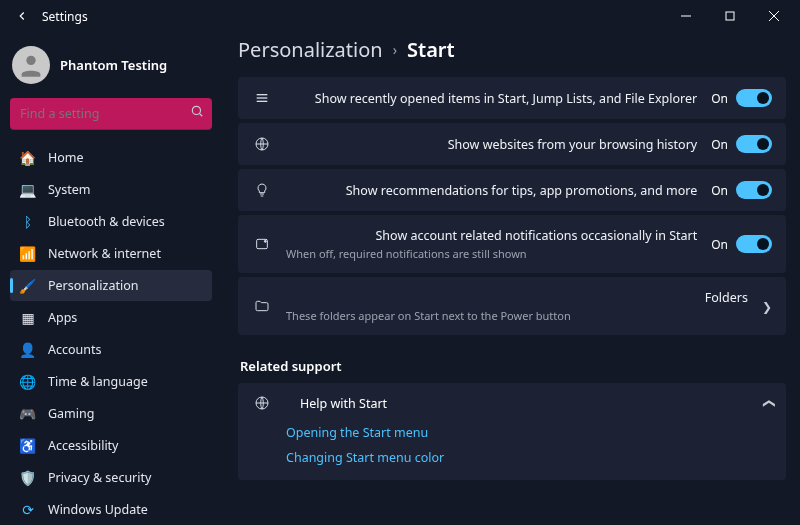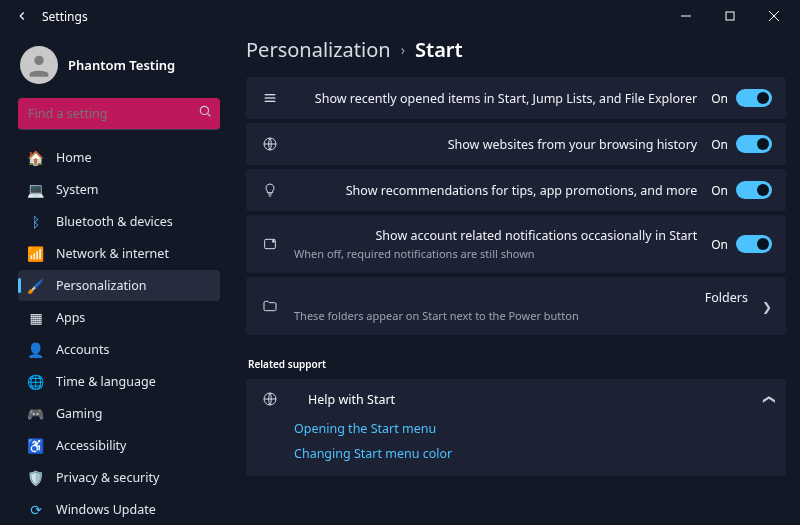--- a/index.html
+++ b/index.html
@@ -4,21 +4,21 @@
 <style>
 * { margin: 0; padding: 0; box-sizing: border-box; font-family: "Segoe UI", system-ui, sans-serif; }
 body { width: 800px; height: 525px; background: #131827; color: #fff; overflow: hidden; }
 .window { display: flex; flex-direction: column; height: 100%; }
 .titlebar { height: 32px; display: flex; align-items: center; padding: 0 4px 0 6px; }
 .titlebar .back { width: 32px; display:flex; align-items:center; justify-content:center; color:#fff; }
 .titlebar .title { font-size: 12px; padding-left: 4px; flex: 1; }
 .winctl { display: flex; }
 .winctl div { width: 44px; height: 32px; display:flex; align-items:center; justify-content:center; color:#fff; font-size:10px; }
 .body { display:flex; flex:1; overflow:hidden; }
-.sidebar { width: 218px; padding: 6px 6px 0 10px; display:flex; flex-direction:column;margin-left:8px; }
+.sidebar { width: 218px; padding: 6px 6px 0 10px; display:flex; flex-direction:column; }
 .user { display:flex; align-items:center; gap:10px; padding: 8px 4px 14px 2px; }
 .avatar { width:38px; height:38px; border-radius:50%; background:#c9c9c9; display:flex; align-items:center; justify-content:center; }
 .avatar svg { width:28px; height:28px; fill:#7c7c7c; }
 .uname { font-size:13px; font-weight:600; }
 .search { position:relative; margin-bottom:12px; }
 .search input { width:100%; background:#be185d; border:none; border-bottom:1px solid #3a3f51; border-radius:4px; color:#c7cad3; padding:7px 30px 7px 10px; font-size:12.5px; outline:none; }
 .search .sicon { position:absolute; right:8px; top:6px; color:#c7cad3; }
 .navlist { display:flex; flex-direction:column; gap:1px; overflow-y:auto; }
 .navitem { display:flex; align-items:center; gap:12px; padding:7px 10px; font-size:12.5px; border-radius:4px; color:#e5e7ee; cursor:default; position:relative; }
 .navitem.active { background:#262c3e; }
@@ -31,21 +31,21 @@
 .breadcrumb .current { font-weight:600; }
 .card { background:#1c2234; border-radius:4px; padding:12px 14px; display:flex; align-items:center; gap:14px; margin-bottom:4px; }
 .cardicon { width:20px; color:#d8dbe4; display:flex; align-items:center; justify-content:center; }
 .cardtxt { flex:1; }
 .cardtitle { font-size:12.5px; color:#f0f2f7;text-align:right; }
 .cardsub { font-size:11px; color:#9ea2b0; margin-top:2px; }
 .toggle-wrap { display:flex; align-items:center; gap:8px; font-size:12px; }
 .toggle { width:36px; height:18px; background:#4cc2ff; border-radius:10px; position:relative; }
 .toggle::after { content:""; position:absolute; right:3px; top:3px; width:12px; height:12px; background:#07131f; border-radius:50%; }
 .chev { color:#c7cad3; font-size:12px; }
-.sectionlabel { font-size:10px; font-weight:600; padding:18px 0 8px 2px; }
+.sectionlabel { font-size:13px; font-weight:600; padding:18px 0 8px 2px; }
 .supportcard { background:#1c2234; border-radius:4px; padding:12px 14px 14px 14px; }
 .suphead { display:flex; align-items:flex-start; gap:28px; }
 .suphead .txt { flex:1; font-size:12.5px; }
 .linklist { padding: 12px 0 0 34px; display:flex; flex-direction:column; gap:8px; }
 .linklist a { font-size:12.5px; color:#4cc2ff; text-decoration:none; }
 .main::-webkit-scrollbar { width:4px; }
 .main::-webkit-scrollbar-thumb { background:#2e3447; border-radius:2px; }
 svg { display:block; }
 </style>
 </head>

